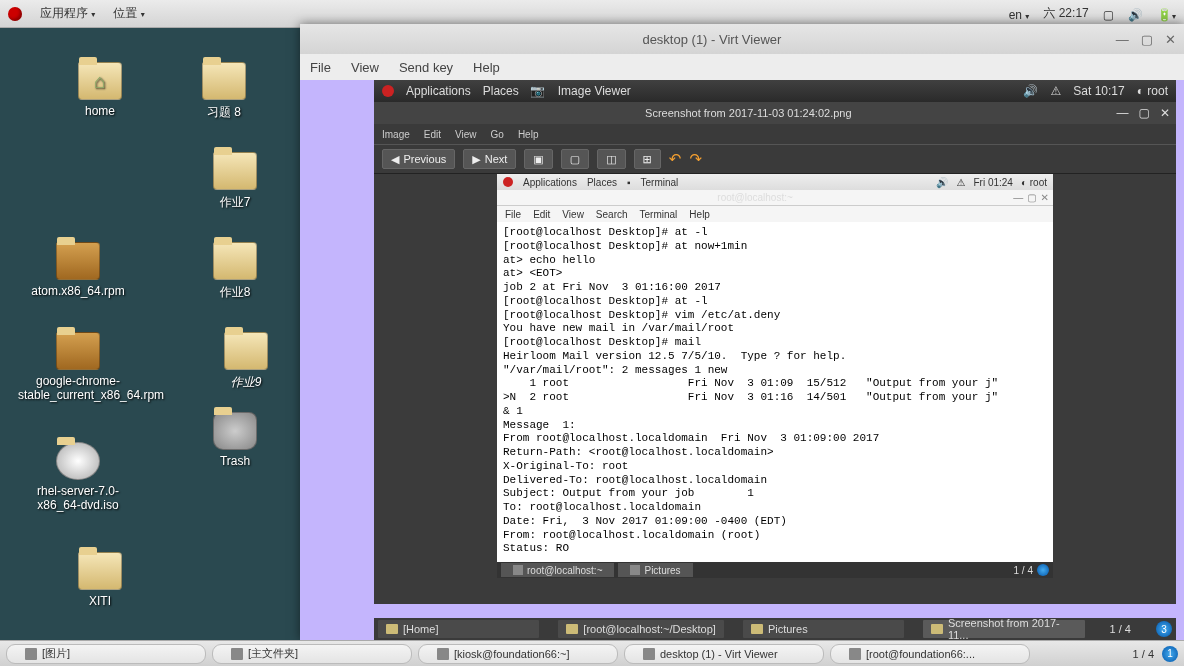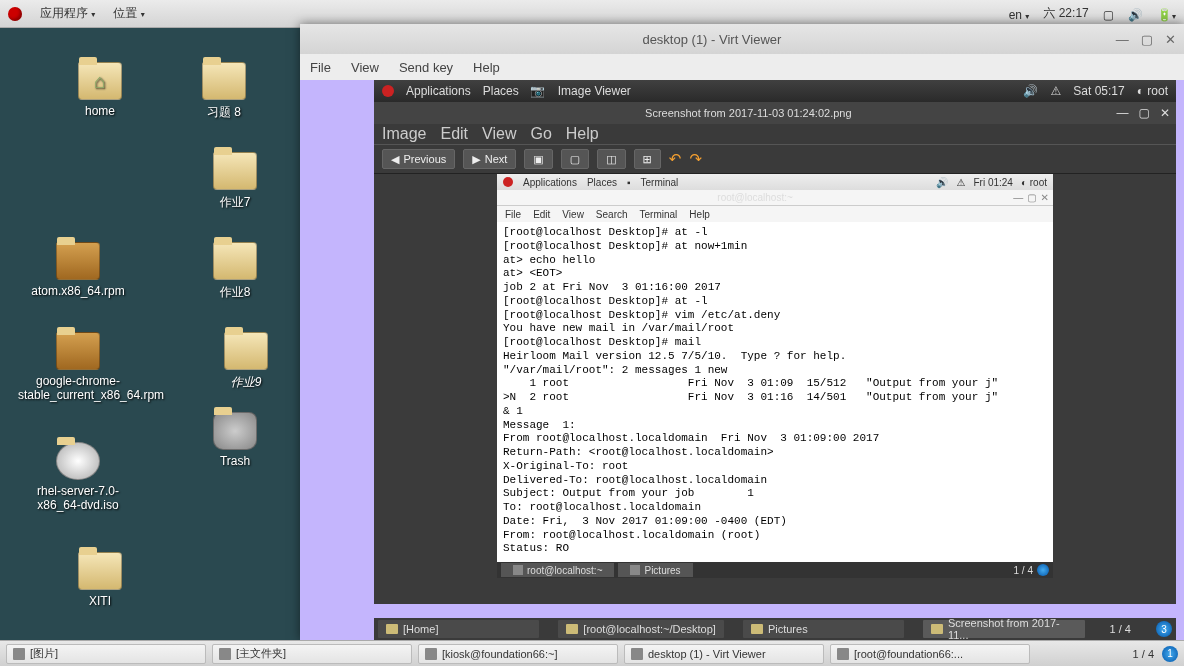--- a/index.html
+++ b/index.html
@@ -14,41 +14,41 @@
 .desktop{position:absolute;top:24px;left:0;bottom:26px;right:0}
 .dicon{position:absolute;width:120px;text-align:center;color:#fff;font-size:12px;text-shadow:1px 1px 2px #000}
 .dicon .ico{width:44px;height:38px;margin:0 auto 4px;background:linear-gradient(#f5e6b8,#d4b870);border-radius:2px 4px 4px 4px;position:relative;border:1px solid rgba(0,0,0,.3)}
 .dicon .ico.folder::before{content:"";position:absolute;top:-6px;left:0;width:18px;height:8px;background:#e8d090;border-radius:2px 2px 0 0}
 .dicon .ico.home::after{content:"⌂";position:absolute;inset:0;display:flex;align-items:center;justify-content:center;font-size:20px;color:#8a6}
 .dicon .ico.pkg{background:linear-gradient(#d4a050,#a06820)}
 .dicon .ico.trash{background:radial-gradient(#ccc,#888);border-radius:8px 8px 10px 10px}
 .dicon .ico.disc{background:radial-gradient(#fff,#aaa);border-radius:50%}
 
 .taskbar{position:absolute;bottom:0;left:0;right:0;height:26px;background:linear-gradient(#e8e8e8,#d0d0d0);border-top:1px solid #aaa;display:flex;align-items:center;padding:0 6px;gap:6px;font-size:11px;color:#333}
-.taskbar .tb{height:20px;padding:0 10px 0 6px;border:1px solid #bbb;background:linear-gradient(#f4f4f4,#e4e4e4);border-radius:2px;display:flex;align-items:center;gap:5px;flex:0 0 auto;min-width:200px}
+.taskbar .tb{height:20px;padding:0 10px 0 18px;border:1px solid #bbb;background:linear-gradient(#f4f4f4,#e4e4e4);border-radius:9px;display:flex;align-items:center;gap:5px;flex:0 0 auto;min-width:200px}
 .taskbar .tb .ti{width:12px;height:12px;background:#888;border-radius:1px}
 .taskbar .right{margin-left:auto;display:flex;gap:8px;align-items:center}
 .blue-dot{width:16px;height:16px;border-radius:50%;background:radial-gradient(#4ae,#05a);color:#fff;font-size:10px;display:flex;align-items:center;justify-content:center}
 
 .virt{position:absolute;left:300px;top:24px;width:884px;height:616px;background:#000;box-shadow:0 0 10px rgba(0,0,0,.5)}
 .virt-title{height:30px;background:linear-gradient(#e6e6e6,#d4d4d4);display:flex;align-items:center;padding:0 8px;font-size:13px;color:#555}
 .virt-title .t{margin:0 auto}
 .virt-title .wbtns{display:flex;gap:12px;font-size:13px;color:#666}
 .virt-menu{height:26px;background:#ededed;display:flex;align-items:center;gap:20px;padding:0 10px;font-size:13px;color:#444}
 .virt-body{position:relative;height:560px;background:#c4b5fd}
 
 .vm-panel{position:absolute;top:0;left:74px;right:8px;height:22px;background:linear-gradient(#404040,#2a2a2a);color:#ddd;display:flex;align-items:center;font-size:12px;padding:0 8px;gap:12px}
 .vm-panel .r{margin-left:auto;display:flex;gap:12px;align-items:center}
 .hat{width:12px;height:12px;border-radius:50%;background:#c22}
 
 .imgv{position:absolute;top:22px;left:74px;right:8px;background:#3b3b3b;color:#ddd}
 .imgv-title{height:22px;background:#444;display:flex;align-items:center;padding:0 6px;font-size:11px}
 .imgv-title .t{margin:16px auto}
 .imgv-title .wb{display:flex;gap:10px;font-size:12px}
-.imgv-menu{height:20px;background:#3a3a3a;display:flex;align-items:center;gap:14px;padding:0 8px;font-size:16px;color:#ccc}
+.imgv-menu{height:20px;background:#3a3a3a;display:flex;align-items:center;gap:14px;padding:0 8px;font-size:10px;color:#ccc}
 .imgv-tb{height:30px;background:#3a3a3a;border-top:1px solid #555;border-bottom:1px solid #222;display:flex;align-items:center;gap:8px;padding:0 8px}
 .imgv-tb .btn{background:#555;border:1px solid #666;height:20px;padding:0 8px;border-radius:2px;display:flex;align-items:center;gap:4px;font-size:11px;color:#eee}
 .arrow{color:#f5a030;font-size:15px}
 .imgv-canvas{background:#3b3b3b;padding:0;height:430px;display:flex;align-items:flex-start;justify-content:center}
 
 .shot{width:556px;background:#fff;margin-top:0;font-family:monospace;font-size:11px}
 .shot-panel{height:16px;background:linear-gradient(#eee,#ddd);display:flex;align-items:center;font-size:10px;color:#333;padding:0 6px;gap:10px}
 .shot-panel .r{margin-left:auto;display:flex;gap:8px;align-items:center}
 .shot-tt{height:16px;text-align:center;font-size:10px;background:#f5f5f5;border-bottom:1px solid #ccc;line-height:16px}
 .shot-tt .wb{float:right;display:flex;gap:4px;padding-right:4px;color:#888}
@@ -145,21 +145,21 @@
 
     <div class="vm-panel">
       <span class="hat"></span>
       <span>Applications</span>
       <span>Places</span>
       <span>📷</span>
       <span>Image Viewer</span>
       <span class="r">
         <span>🔊</span>
         <span>⚠</span>
-        <span>Sat 05:17</span>
+        <span>Sat 10:17</span>
         <span>◐ <span>root</span></span>
       </span>
     </div>
 
     <div class="imgv">
       <div class="imgv-title">
         <span class="t">Screenshot from 2017-11-03 01:24:02.png</span>
         <span class="wb">
           <span>—</span>
           <span>▢</span>

